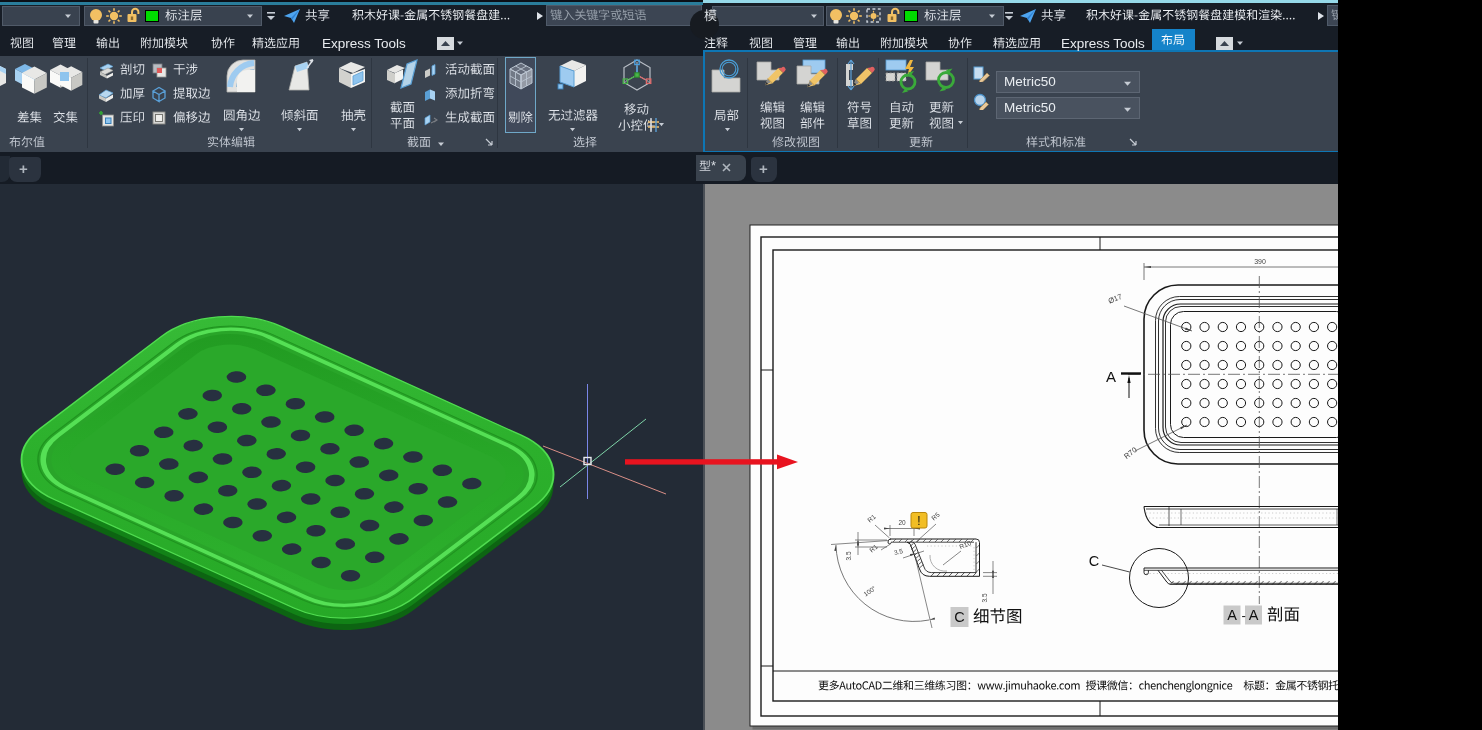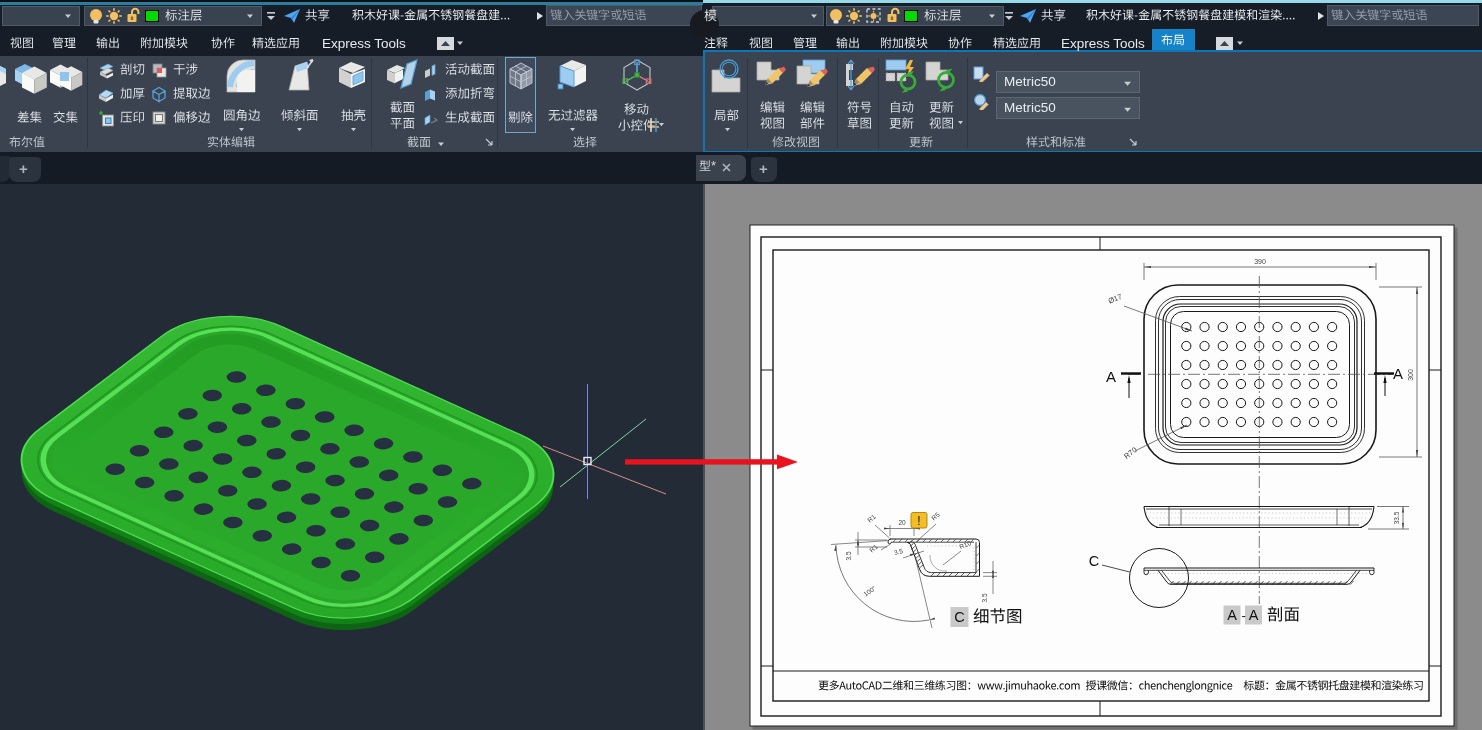--- a/index.html
+++ b/index.html
@@ -1,14 +1,14 @@
 <!DOCTYPE html>
 <html><head><meta charset="utf-8"><style>
 html,body{margin:0;padding:0;background:#000;}
-#root{position:relative;width:1482px;height:730px;overflow:hidden;
+#root{position:relative;width:1338px;height:730px;overflow:hidden;
   font-family:"Liberation Sans",sans-serif;}
 #root *{box-sizing:border-box;}
 .abs{position:absolute;}
 .ct{position:absolute;overflow:visible;}
 .lat{position:absolute;color:#e8ebef;font-size:13px;white-space:pre;}
 svg{display:block;}
 </style></head><body>
 <div id="root">
     <div class="abs" style="left:0px;top:0px;width:703px;height:56px;background:#171d26"></div>
     <div class="abs" style="left:0px;top:0px;width:703px;height:2px;background:#0b1017"></div>

